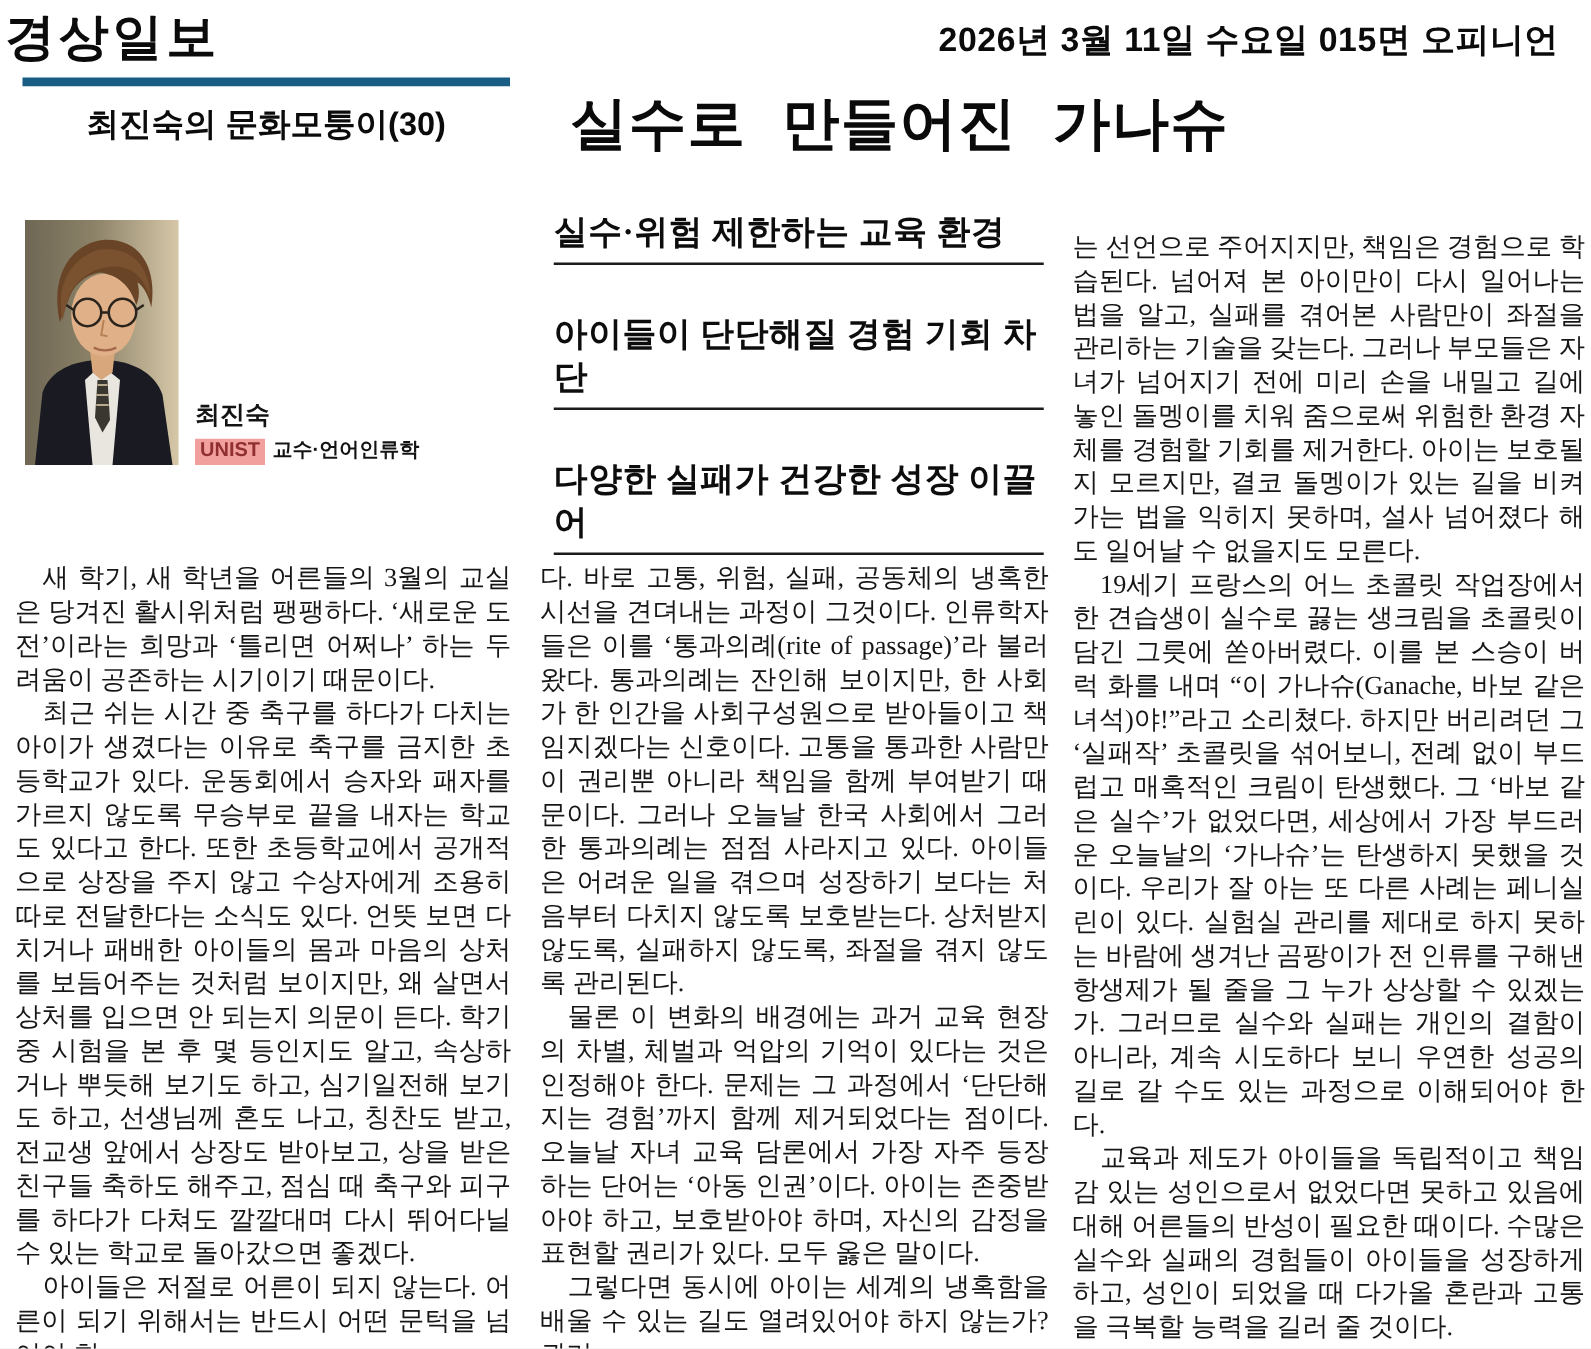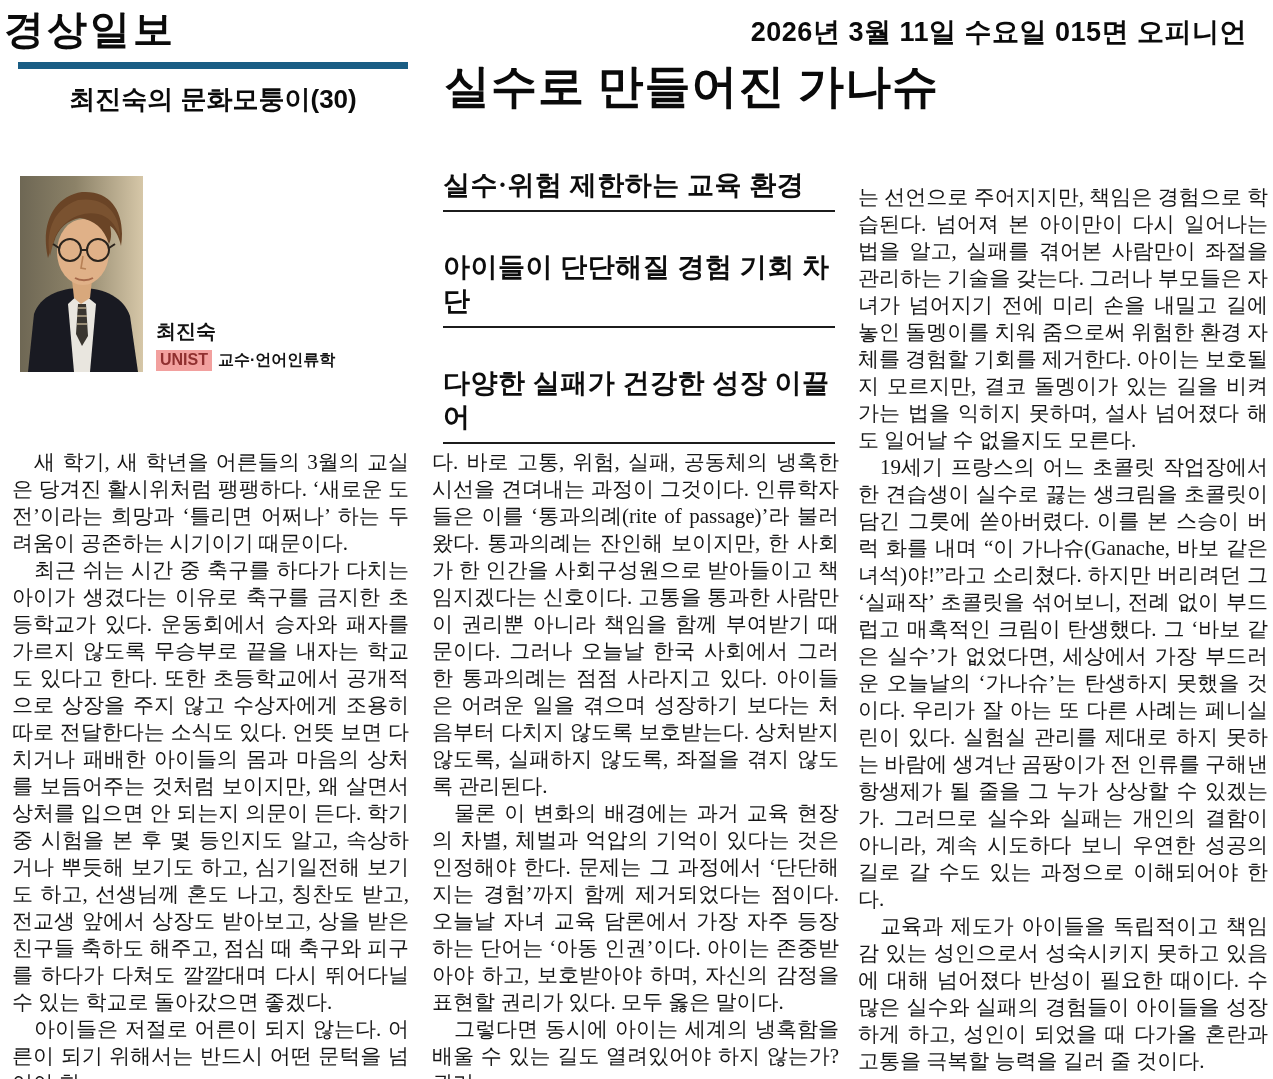--- a/index.html
+++ b/index.html
@@ -86,21 +86,21 @@
 <body>
 
 <div class="page">
 
   <div class="masthead">경상일보</div>
   <div class="dateline">2026년 3월 11일 수요일 015면 오피니언</div>
 
   <div class="kicker-rule" id="kickerRule" style="background: rgb(26, 93, 132);"></div>
   <div class="kicker-title">최진숙의 문화모퉁이(30)</div>
 
-  <h1 class="headline" style="margin:4px;">실수로 만들어진 가나슈</h1>
+  <h1 class="headline" style="margin:16px;font-family:Liberation Mono, monospace;">실수로 만들어진 가나슈</h1>
 
   <svg class="author-photo" viewBox="0 0 123 196" xmlns="http://www.w3.org/2000/svg">
     <defs>
       <linearGradient id="bgGrad" x1="0" y1="0" x2="1" y2="0">
         <stop offset="0" stop-color="#6e6754"></stop>
         <stop offset="0.45" stop-color="#8c8268"></stop>
         <stop offset="1" stop-color="#d6c7a8"></stop>
       </linearGradient>
     </defs>
     <rect x="0" y="0" width="123" height="196" fill="url(#bgGrad)"></rect>
@@ -150,16 +150,16 @@
 
   <p class="no-indent">다. 바로 고통, 위험, 실패, 공동체의 냉혹한 시선을 견뎌내는 과정이 그것이다. 인류학자들은 이를 ‘통과의례(rite of passage)’라 불러왔다. 통과의례는 잔인해 보이지만, 한 사회가 한 인간을 사회구성원으로 받아들이고 책임지겠다는 신호이다. 고통을 통과한 사람만이 권리뿐 아니라 책임을 함께 부여받기 때문이다. 그러나 오늘날 한국 사회에서 그러한 통과의례는 점점 사라지고 있다. 아이들은 어려운 일을 겪으며 성장하기 보다는 처음부터 다치지 않도록 보호받는다. 상처받지 않도록, 실패하지 않도록, 좌절을 겪지 않도록 관리된다.</p>
       <p>물론 이 변화의 배경에는 과거 교육 현장의 차별, 체벌과 억압의 기억이 있다는 것은 인정해야 한다. 문제는 그 과정에서 ‘단단해지는 경험’까지 함께 제거되었다는 점이다. 오늘날 자녀 교육 담론에서 가장 자주 등장하는 단어는 ‘아동 인권’이다. 아이는 존중받아야 하고, 보호받아야 하며, 자신의 감정을 표현할 권리가 있다. 모두 옳은 말이다.</p>
       <p>그렇다면 동시에 아이는 세계의 냉혹함을 배울 수 있는 길도 열려있어야 하지 않는가? 권리</p>
     </div>
 
   <div class="body-col col-right">
 
   <p class="no-indent">는 선언으로 주어지지만, 책임은 경험으로 학습된다. 넘어져 본 아이만이 다시 일어나는 법을 알고, 실패를 겪어본 사람만이 좌절을 관리하는 기술을 갖는다. 그러나 부모들은 자녀가 넘어지기 전에 미리 손을 내밀고 길에 놓인 돌멩이를 치워 줌으로써 위험한 환경 자체를 경험할 기회를 제거한다. 아이는 보호될지 모르지만, 결코 돌멩이가 있는 길을 비켜 가는 법을 익히지 못하며, 설사 넘어졌다 해도 일어날 수 없을지도 모른다.</p>
       <p>19세기 프랑스의 어느 초콜릿 작업장에서 한 견습생이 실수로 끓는 생크림을 초콜릿이 담긴 그릇에 쏟아버렸다. 이를 본 스승이 버럭 화를 내며 “이 가나슈(Ganache, 바보 같은 녀석)야!”라고 소리쳤다. 하지만 버리려던 그 ‘실패작’ 초콜릿을 섞어보니, 전례 없이 부드럽고 매혹적인 크림이 탄생했다. 그 ‘바보 같은 실수’가 없었다면, 세상에서 가장 부드러운 오늘날의 ‘가나슈’는 탄생하지 못했을 것이다. 우리가 잘 아는 또 다른 사례는 페니실린이 있다. 실험실 관리를 제대로 하지 못하는 바람에 생겨난 곰팡이가 전 인류를 구해낸 항생제가 될 줄을 그 누가 상상할 수 있겠는가. 그러므로 실수와 실패는 개인의 결함이 아니라, 계속 시도하다 보니 우연한 성공의 길로 갈 수도 있는 과정으로 이해되어야 한다.</p>
-      <p>교육과 제도가 아이들을 독립적이고 책임감 있는 성인으로서 성숙시키지 못하고 있음에 대해 넘어졌다 반성이 필요한 때이다. 수많은 실수와 실패의 경험들이 아이들을 성장하게 하고, 성인이 되었을 때 다가올 혼란과 고통을 극복할 능력을 길러 줄 것이다.</p>
+      <p>교육과 제도가 아이들을 독립적이고 책임감 있는 성인으로서 없었다면 못하고 있음에 대해 어른들의 반성이 필요한 때이다. 수많은 실수와 실패의 경험들이 아이들을 성장하게 하고, 성인이 되었을 때 다가올 혼란과 고통을 극복할 능력을 길러 줄 것이다.</p>
     </div>
 
 </div>
 
 </body></html>

